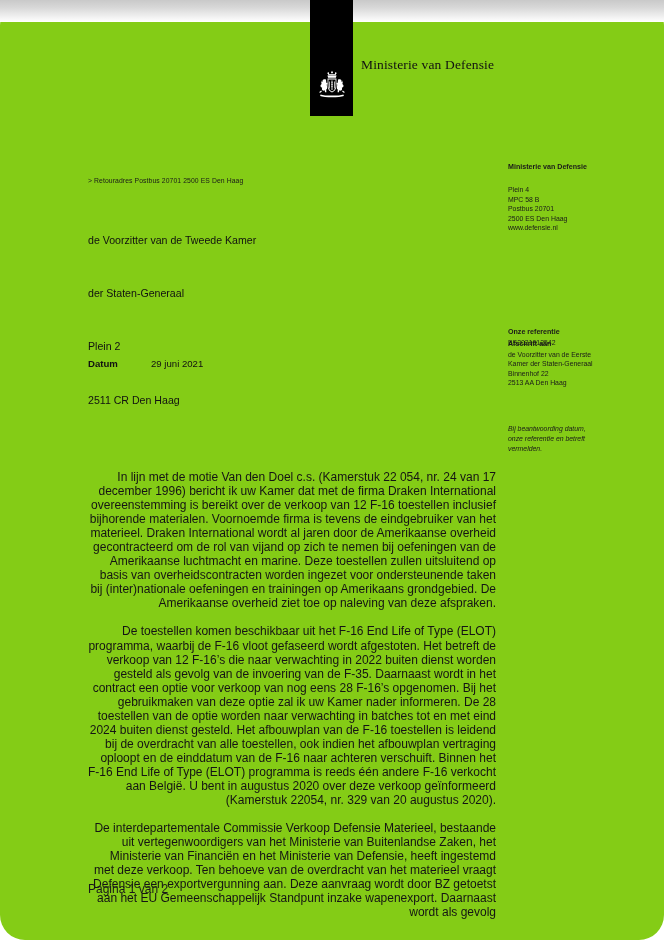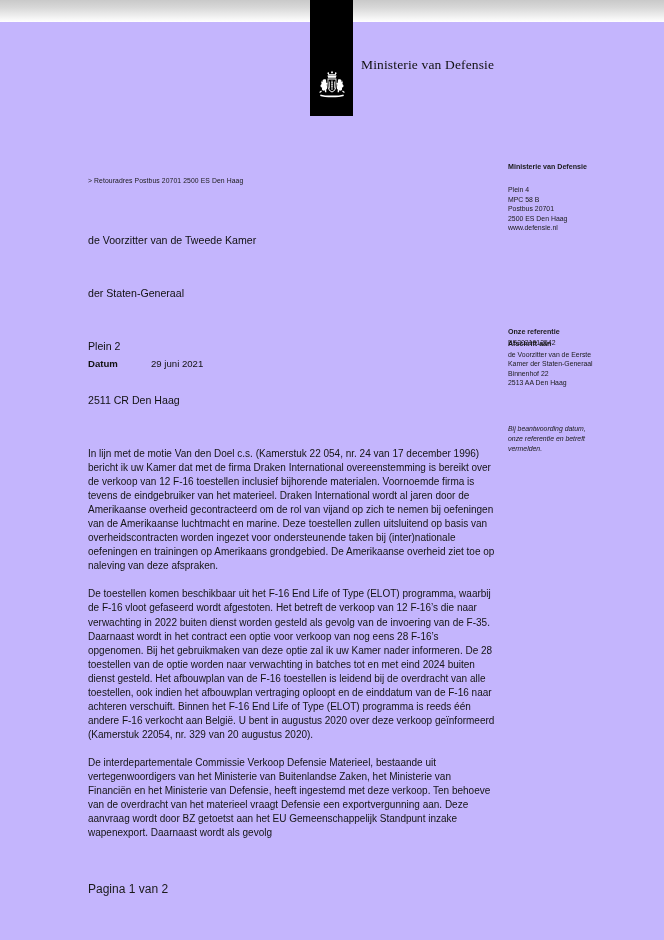--- a/index.html
+++ b/index.html
@@ -13,21 +13,22 @@
     position: relative;
     font-family: "Liberation Sans", sans-serif;
     color: #1a1a1a;
     overflow: hidden;
   }
 
   
   .page {
     position: absolute;
     inset: 0;
-    background: #c4b5fd;
+    background: #84cc16;
+    border-radius: 25px;
   }
   .top-shade {
     position: absolute;
     top: 0; left: 0;
     width: 664px;
     height: 22px;
     background: linear-gradient(to bottom, #c9c9c9 0%, #d8d8d8 35%, #f0f0f0 75%, #ffffff 100%);
     pointer-events: none;
   }
 
@@ -96,26 +97,26 @@
     line-height: 14px;
     color: #111111;
   }
   .meta-row { display: flex; white-space: nowrap; }
   .meta-key { width: 63px; flex: 0 0 63px; font-weight: bold; }
   .meta-val { }
 
   .body-copy {
     position: absolute;
     left: 88px;
-    top: 447px;
+    top: 470px;
     width: 408px;
-    font-size: 10px;
+    font-size: 12px;
     line-height: 14.05px;
     color: #141414;
-    text-align: left;
+    text-align: right;
   }
   .body-copy p {
     margin: 0 0 14px 0;
   }
 
   .footer {
     position: absolute;
     left: 88px;
     top: 882px;
     font-size: 12px;

